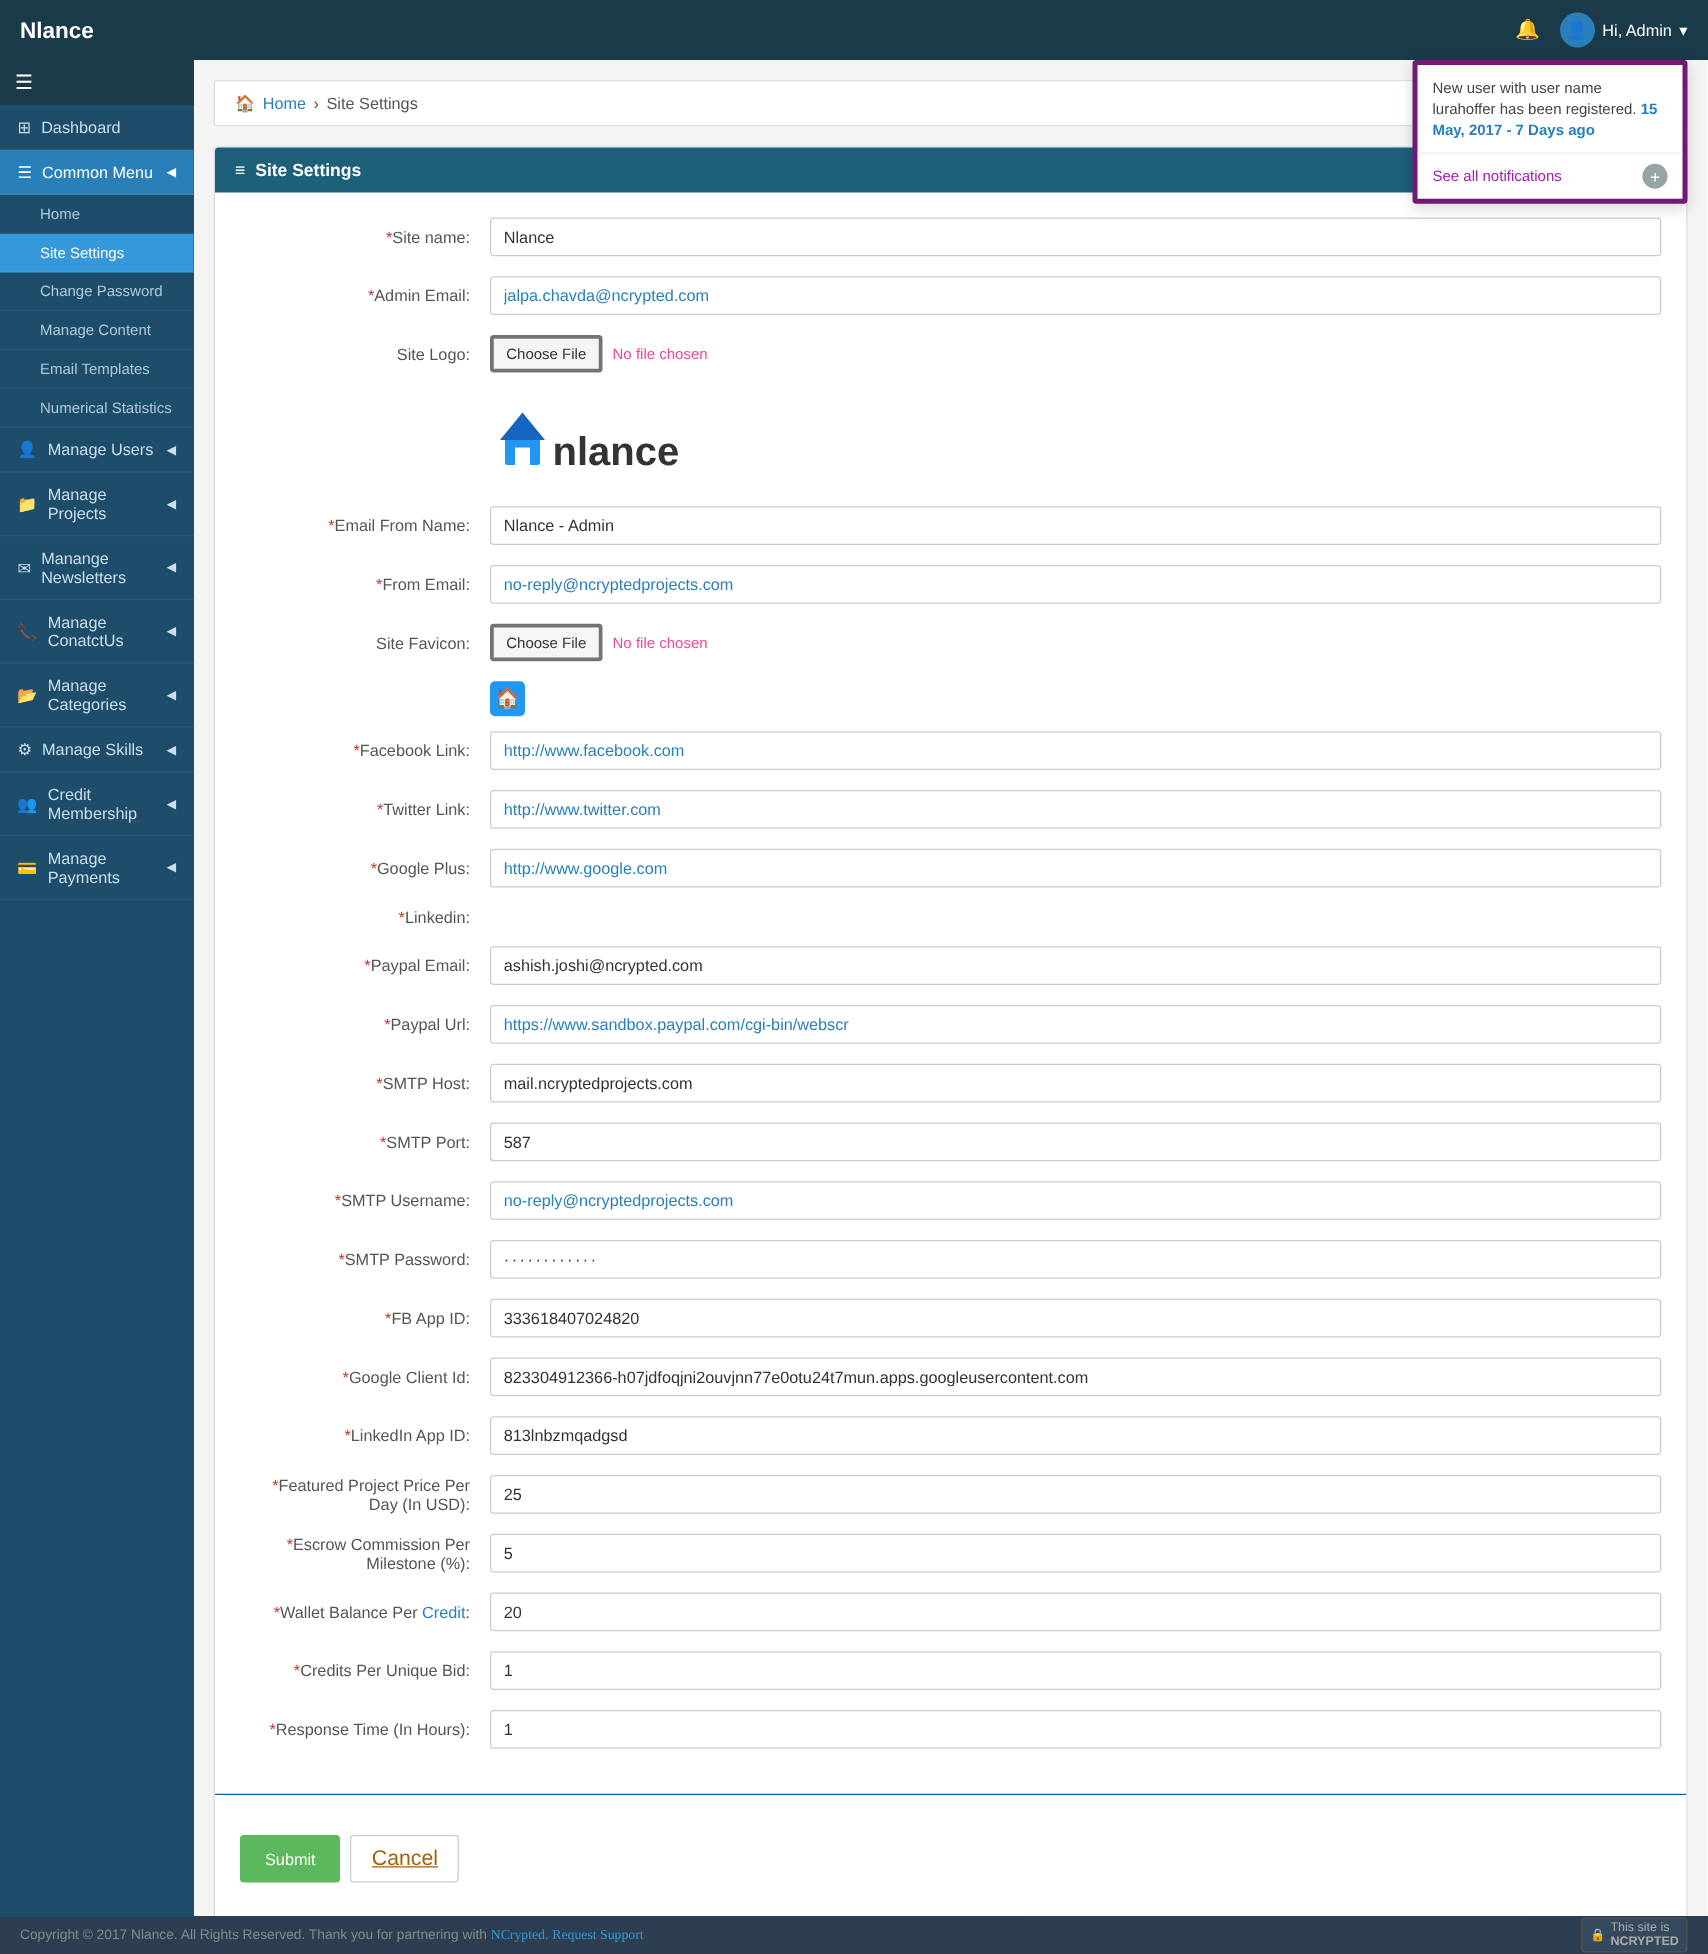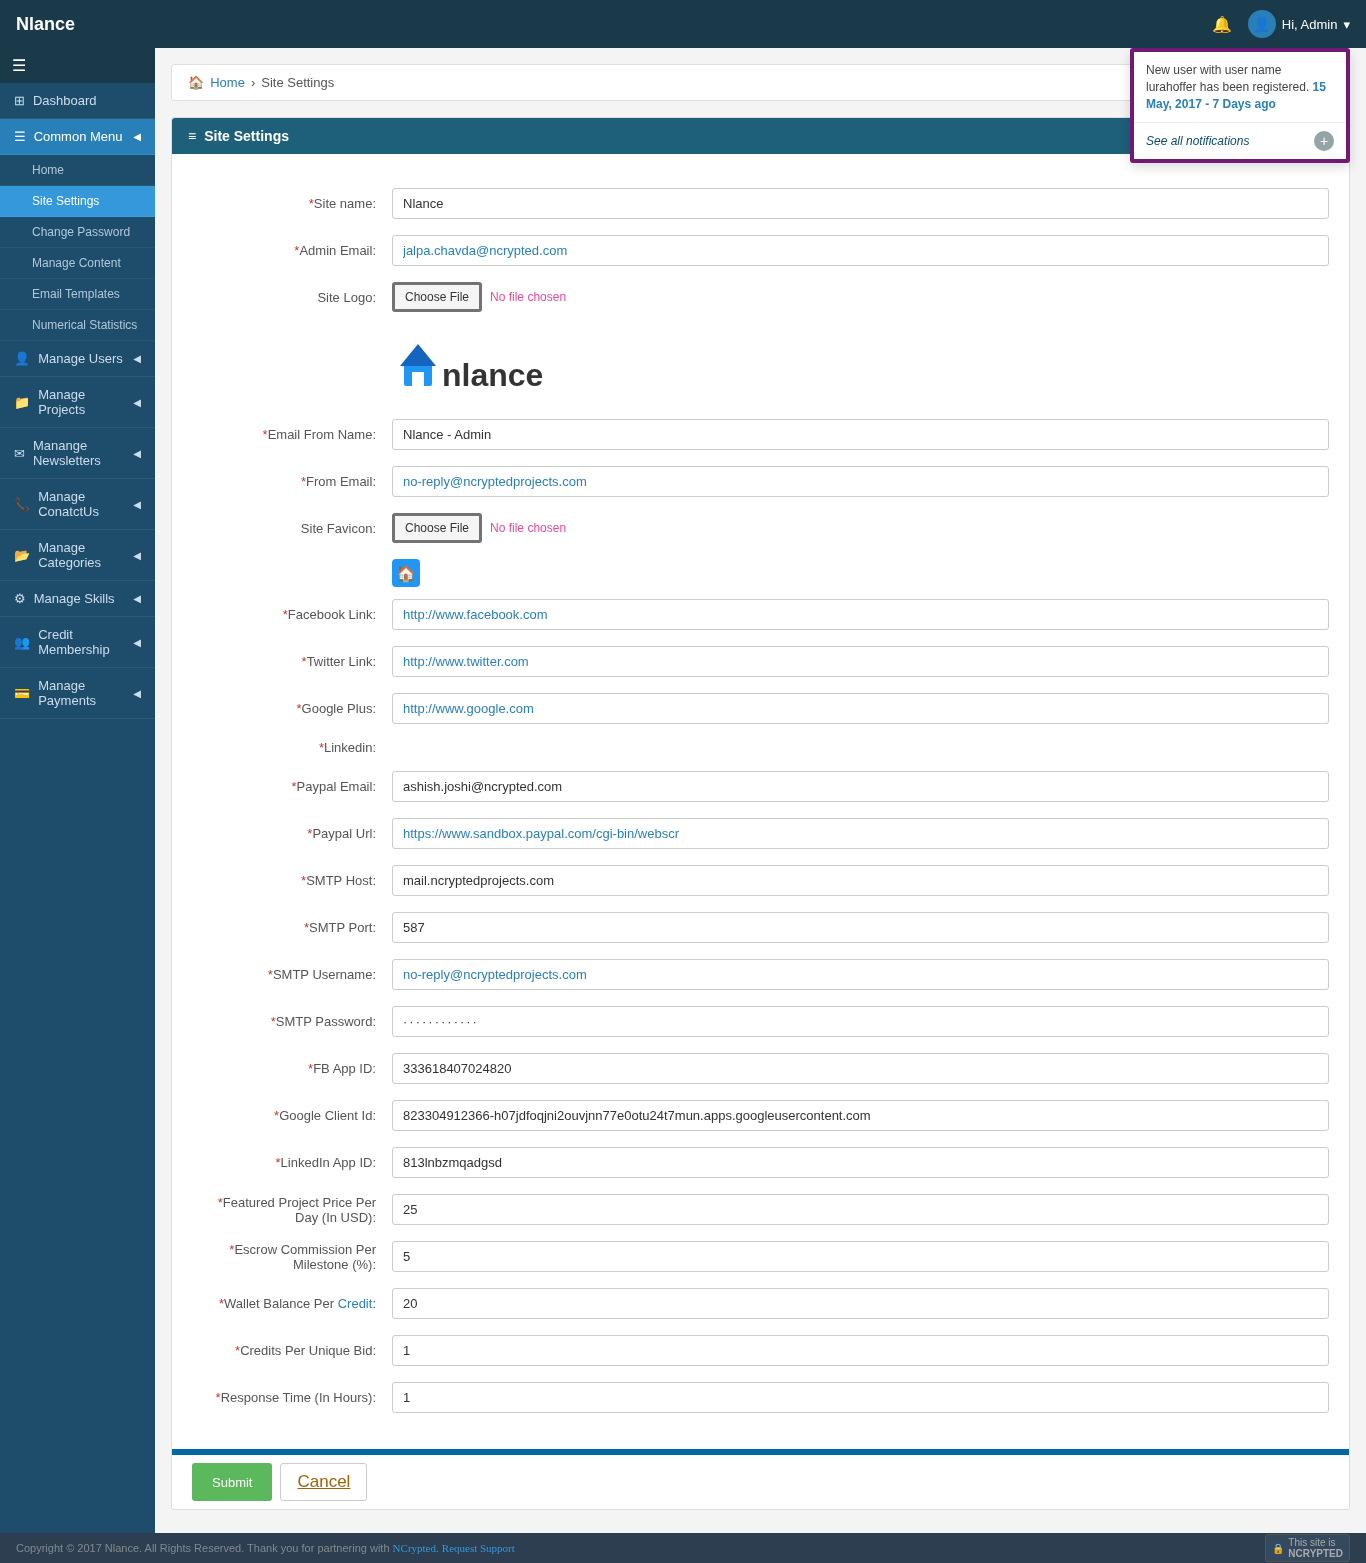--- a/index.html
+++ b/index.html
@@ -116,21 +116,20 @@
       padding: 10px 16px;
       font-size: 14px;
       font-weight: bold;
       border-radius: 3px 3px 0 0;
       display: flex;
       align-items: center;
       gap: 8px;
     }
     .page-card-body {
       padding: 20px;
-      margin-top: 14px;
     }
 
     
     .form-row {
       display: flex;
       align-items: center;
       margin-bottom: 16px;
     }
     .form-label {
       width: 200px;
@@ -195,22 +194,22 @@
       border-radius: 4px;
       display: flex;
       align-items: center;
       justify-content: center;
       color: #fff;
       font-size: 16px;
     }
 
     
     .form-footer {
-      padding: 8px 20px;
-      border-top: 6px solid #0369a1;
+      padding: 32px 20px;
+      border-top: 1px solid #0369a1;
       display: flex;
       gap: 8px;
     }
     .btn-submit {
       background: #5cb85c;
       color: #fff;
       border: none;
       padding: 8px 20px;
       border-radius: 3px;
       cursor: pointer;
@@ -278,21 +277,21 @@
       color: #444;
       line-height: 1.4;
     }
     .notif-item .notif-date { color: #2980b9; font-weight: bold; }
     .notif-footer {
       padding: 8px 12px;
       display: flex;
       align-items: center;
       justify-content: space-between;
     }
-    .notif-footer a { color: #0c4a6e; text-decoration: none; font-style: italic; }
+    .notif-footer a { color: #a21caf; text-decoration: none; }
     .notif-plus { 
       width: 20px; height: 20px;
       background: #95a5a6;
       border-radius: 50%;
       display: flex; align-items: center; justify-content: center;
       color: #fff; font-size: 14px; cursor: pointer;
     }
   </style>
 </head>
 <body>

